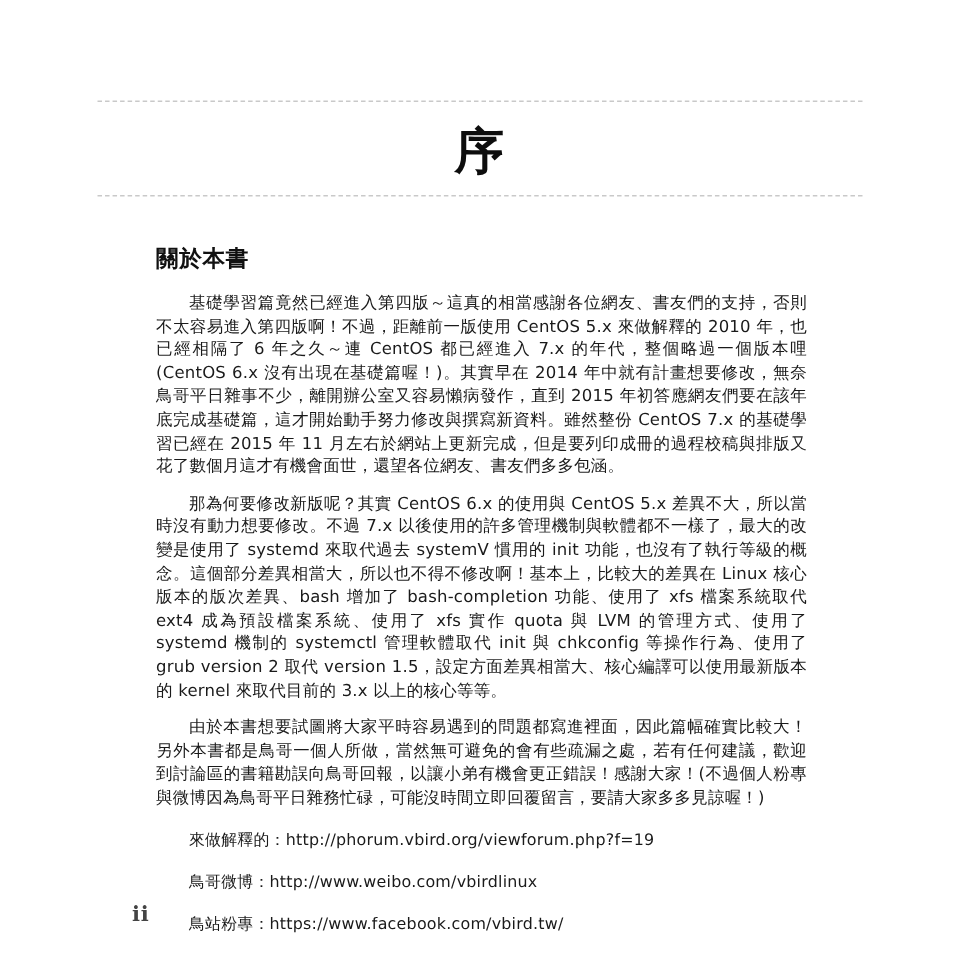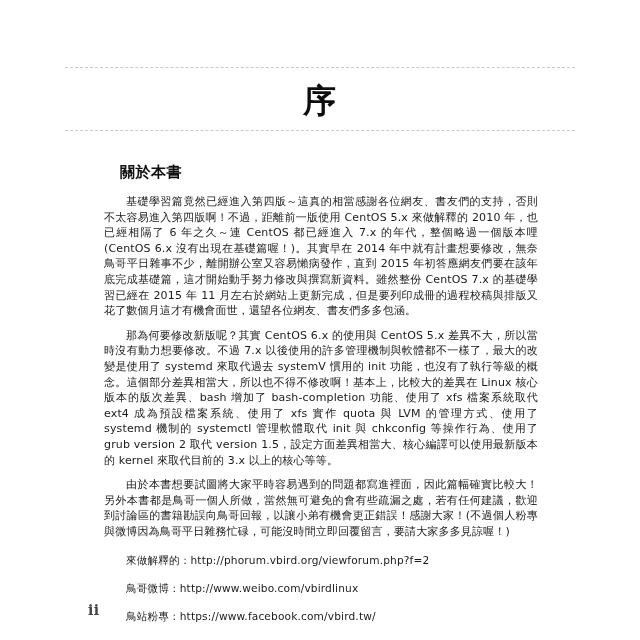--- a/index.html
+++ b/index.html
@@ -55,21 +55,21 @@
     top: 162px;
     width: 434px;
   }
 
   .section-heading {
     font-family: "DejaVu Serif", "Liberation Serif", serif;
     font-size: 15px;
     font-weight: 700;
     letter-spacing: 0.5px;
     color: #111111;
-    margin: 0 0 12px 16px;
+    margin: 0 0 12px 0;
     line-height: 20px;
   }
 
   .para {
     font-size: 11px;
     line-height: 15.6px;
     text-align: justify;
     text-justify: inter-ideograph;
     text-indent: 22px;
     margin: 0 0 9px 0;
@@ -127,21 +127,21 @@
 
     <p class="para">基礎學習篇竟然已經進入第四版～這真的相當感謝各位網友、書友們的支持，否則不太容易進入第四版啊！不過，距離前一版使用 CentOS 5.x 來做解釋的 2010 年，也已經相隔了 6 年之久～連 CentOS 都已經進入 7.x 的年代，整個略過一個版本哩 (CentOS 6.x 沒有出現在基礎篇喔！)。其實早在 2014 年中就有計畫想要修改，無奈鳥哥平日雜事不少，離開辦公室又容易懶病發作，直到 2015 年初答應網友們要在該年底完成基礎篇，這才開始動手努力修改與撰寫新資料。雖然整份 CentOS 7.x 的基礎學習已經在 2015 年 11 月左右於網站上更新完成，但是要列印成冊的過程校稿與排版又花了數個月這才有機會面世，還望各位網友、書友們多多包涵。</p>
 
     <p class="para">那為何要修改新版呢？其實 CentOS 6.x 的使用與 CentOS 5.x 差異不大，所以當時沒有動力想要修改。不過 7.x 以後使用的許多管理機制與軟體都不一樣了，最大的改變是使用了 systemd 來取代過去 systemV 慣用的 init 功能，也沒有了執行等級的概念。這個部分差異相當大，所以也不得不修改啊！基本上，比較大的差異在 Linux 核心版本的版次差異、bash 增加了 bash-completion 功能、使用了 xfs 檔案系統取代 ext4 成為預設檔案系統、使用了 xfs 實作 quota 與 LVM 的管理方式、使用了 systemd 機制的 systemctl 管理軟體取代 init 與 chkconfig 等操作行為、使用了 grub version 2 取代 version 1.5，設定方面差異相當大、核心編譯可以使用最新版本的 kernel 來取代目前的 3.x 以上的核心等等。</p>
 
     <p class="para">由於本書想要試圖將大家平時容易遇到的問題都寫進裡面，因此篇幅確實比較大！另外本書都是鳥哥一個人所做，當然無可避免的會有些疏漏之處，若有任何建議，歡迎到討論區的書籍勘誤向鳥哥回報，以讓小弟有機會更正錯誤！感謝大家！(不過個人粉專與微博因為鳥哥平日雜務忙碌，可能沒時間立即回覆留言，要請大家多多見諒喔！)</p>
 
     <div class="links">
 
       <p class="link-row">
-        <span class="link-label">來做解釋的：</span><a class="link-url" href="#">http://phorum.vbird.org/viewforum.php?f=2</a>
+        <span class="link-label">來做解釋的：</span><a class="link-url" href="#">http://phorum.vbird.org/viewforum.php?f=19</a>
       </p>
 
       <p class="link-row">
         <span class="link-label">鳥哥微博：</span><a class="link-url" href="#">http://www.weibo.com/vbirdlinux</a>
       </p>
 
       <p class="link-row">
         <span class="link-label">鳥站粉專：</span><a class="link-url" href="#">https://www.facebook.com/vbird.tw/</a>
       </p>
 

